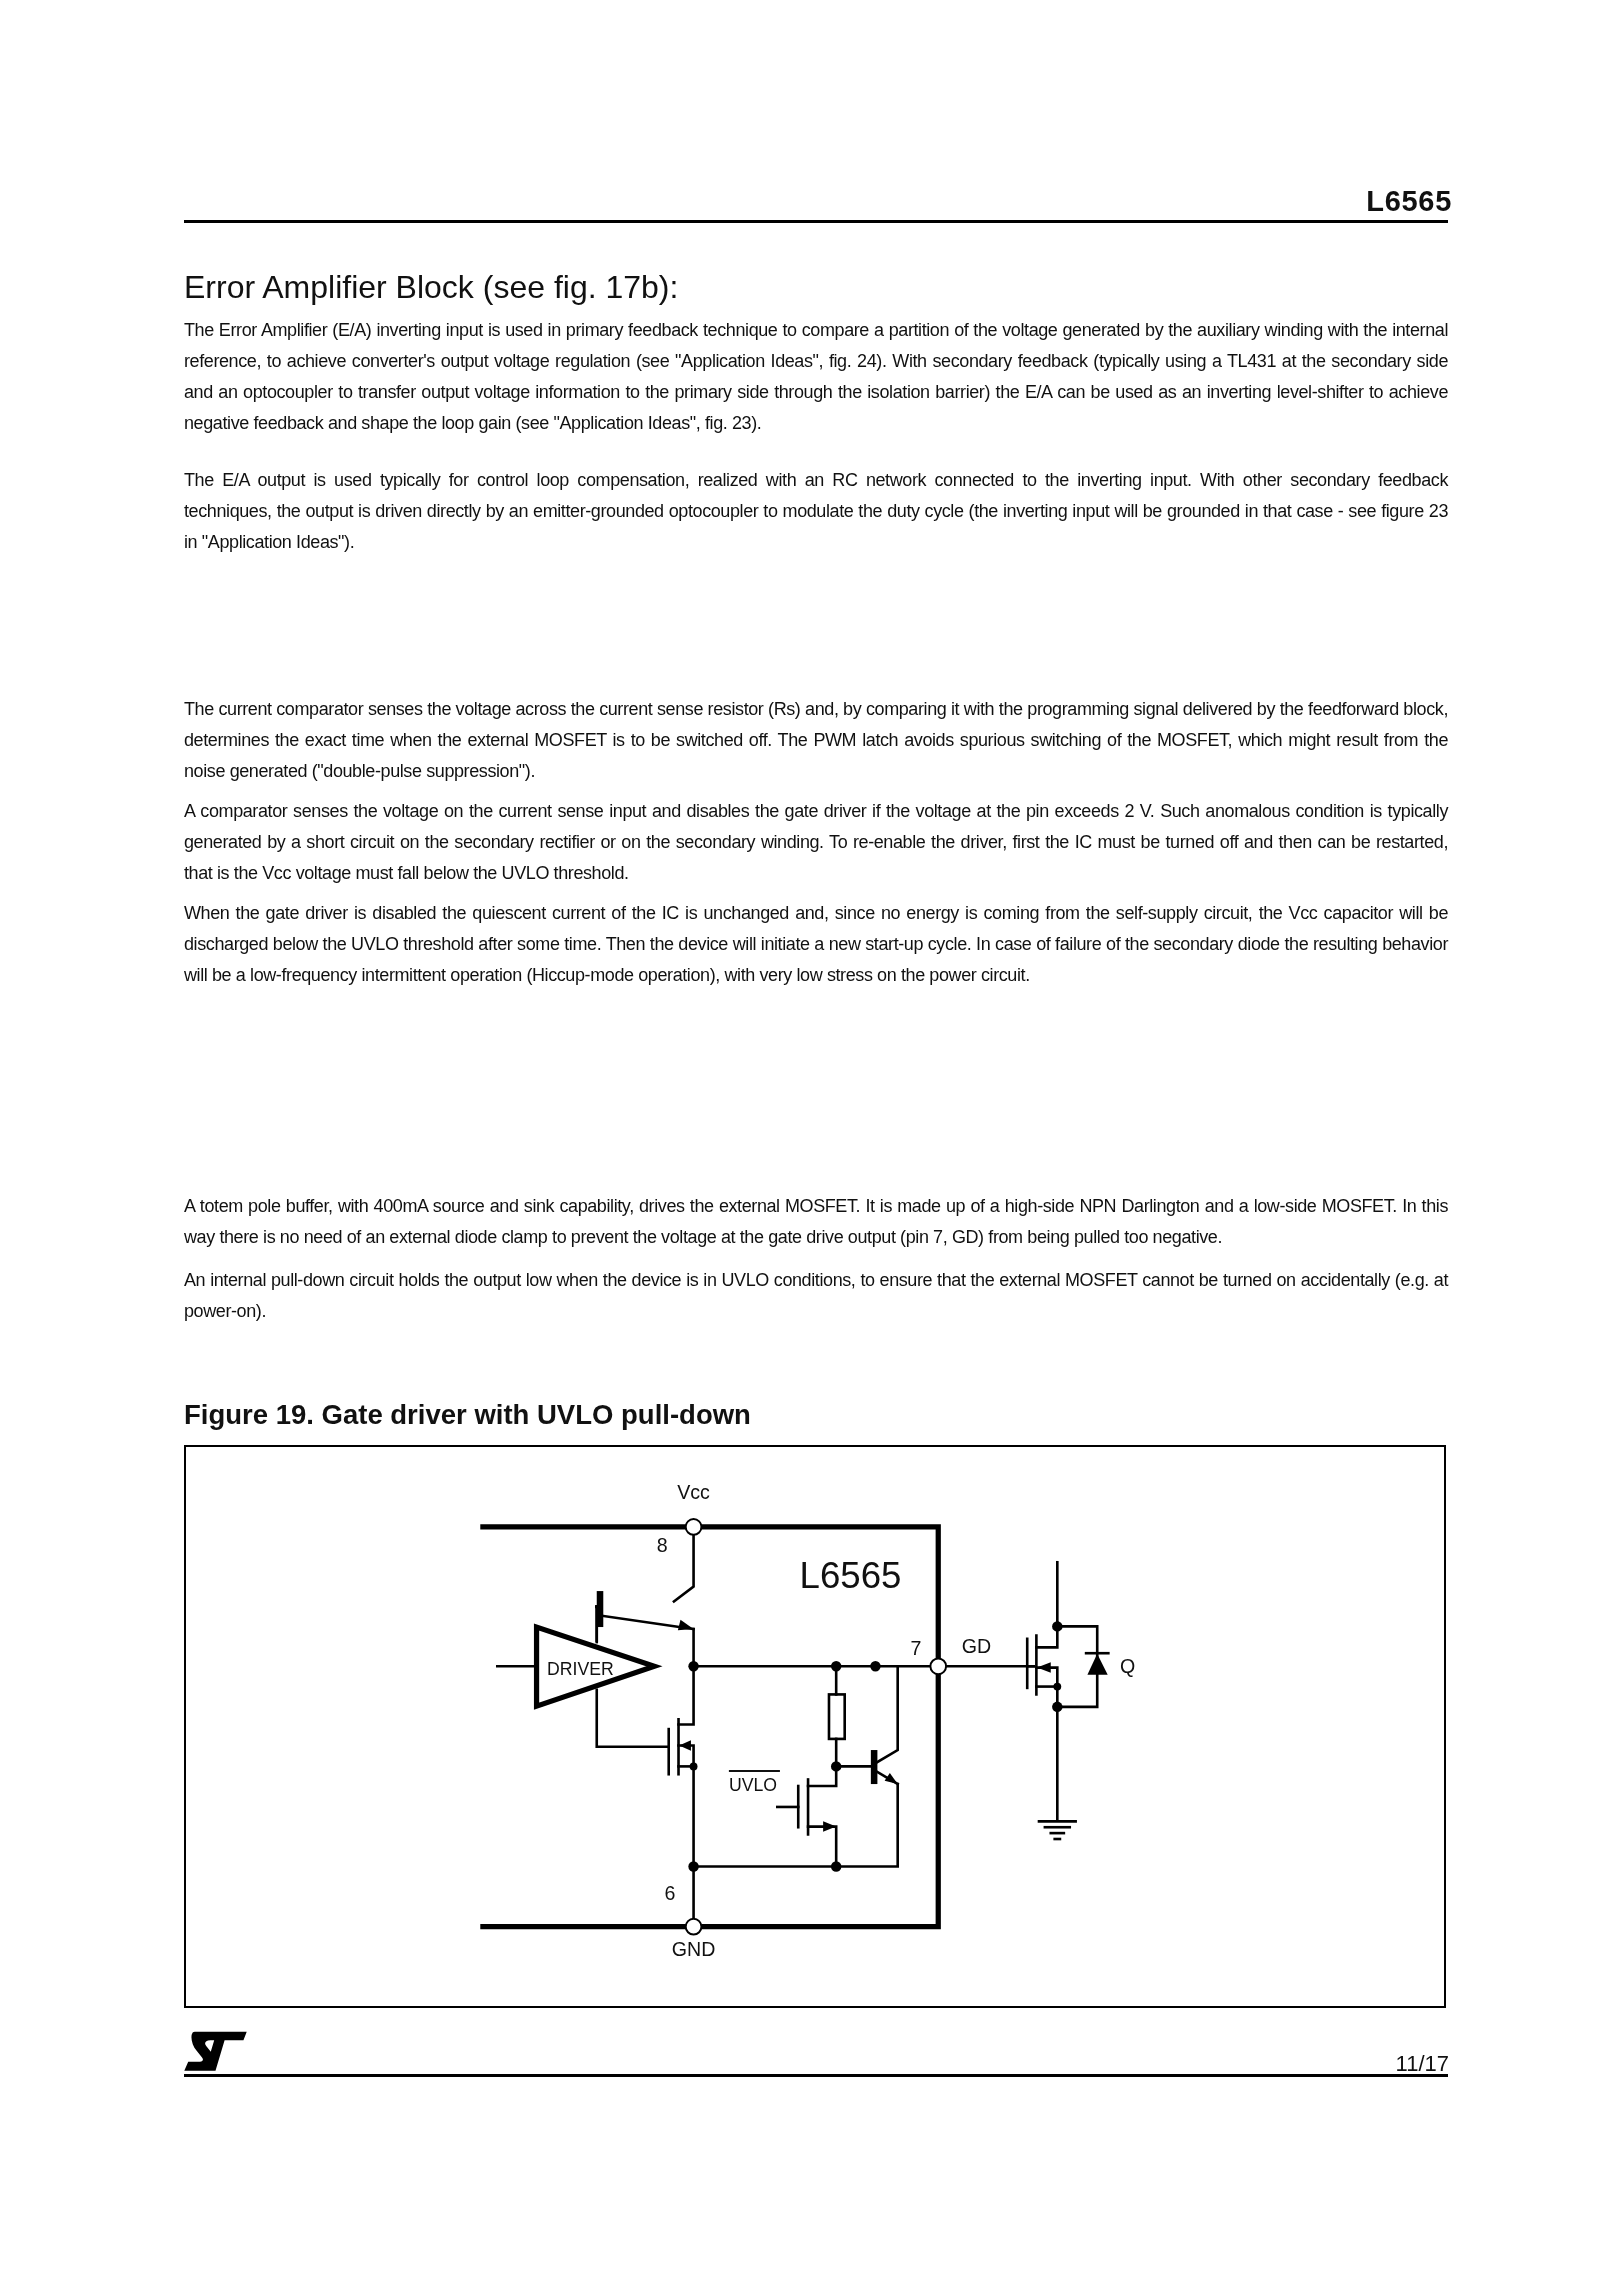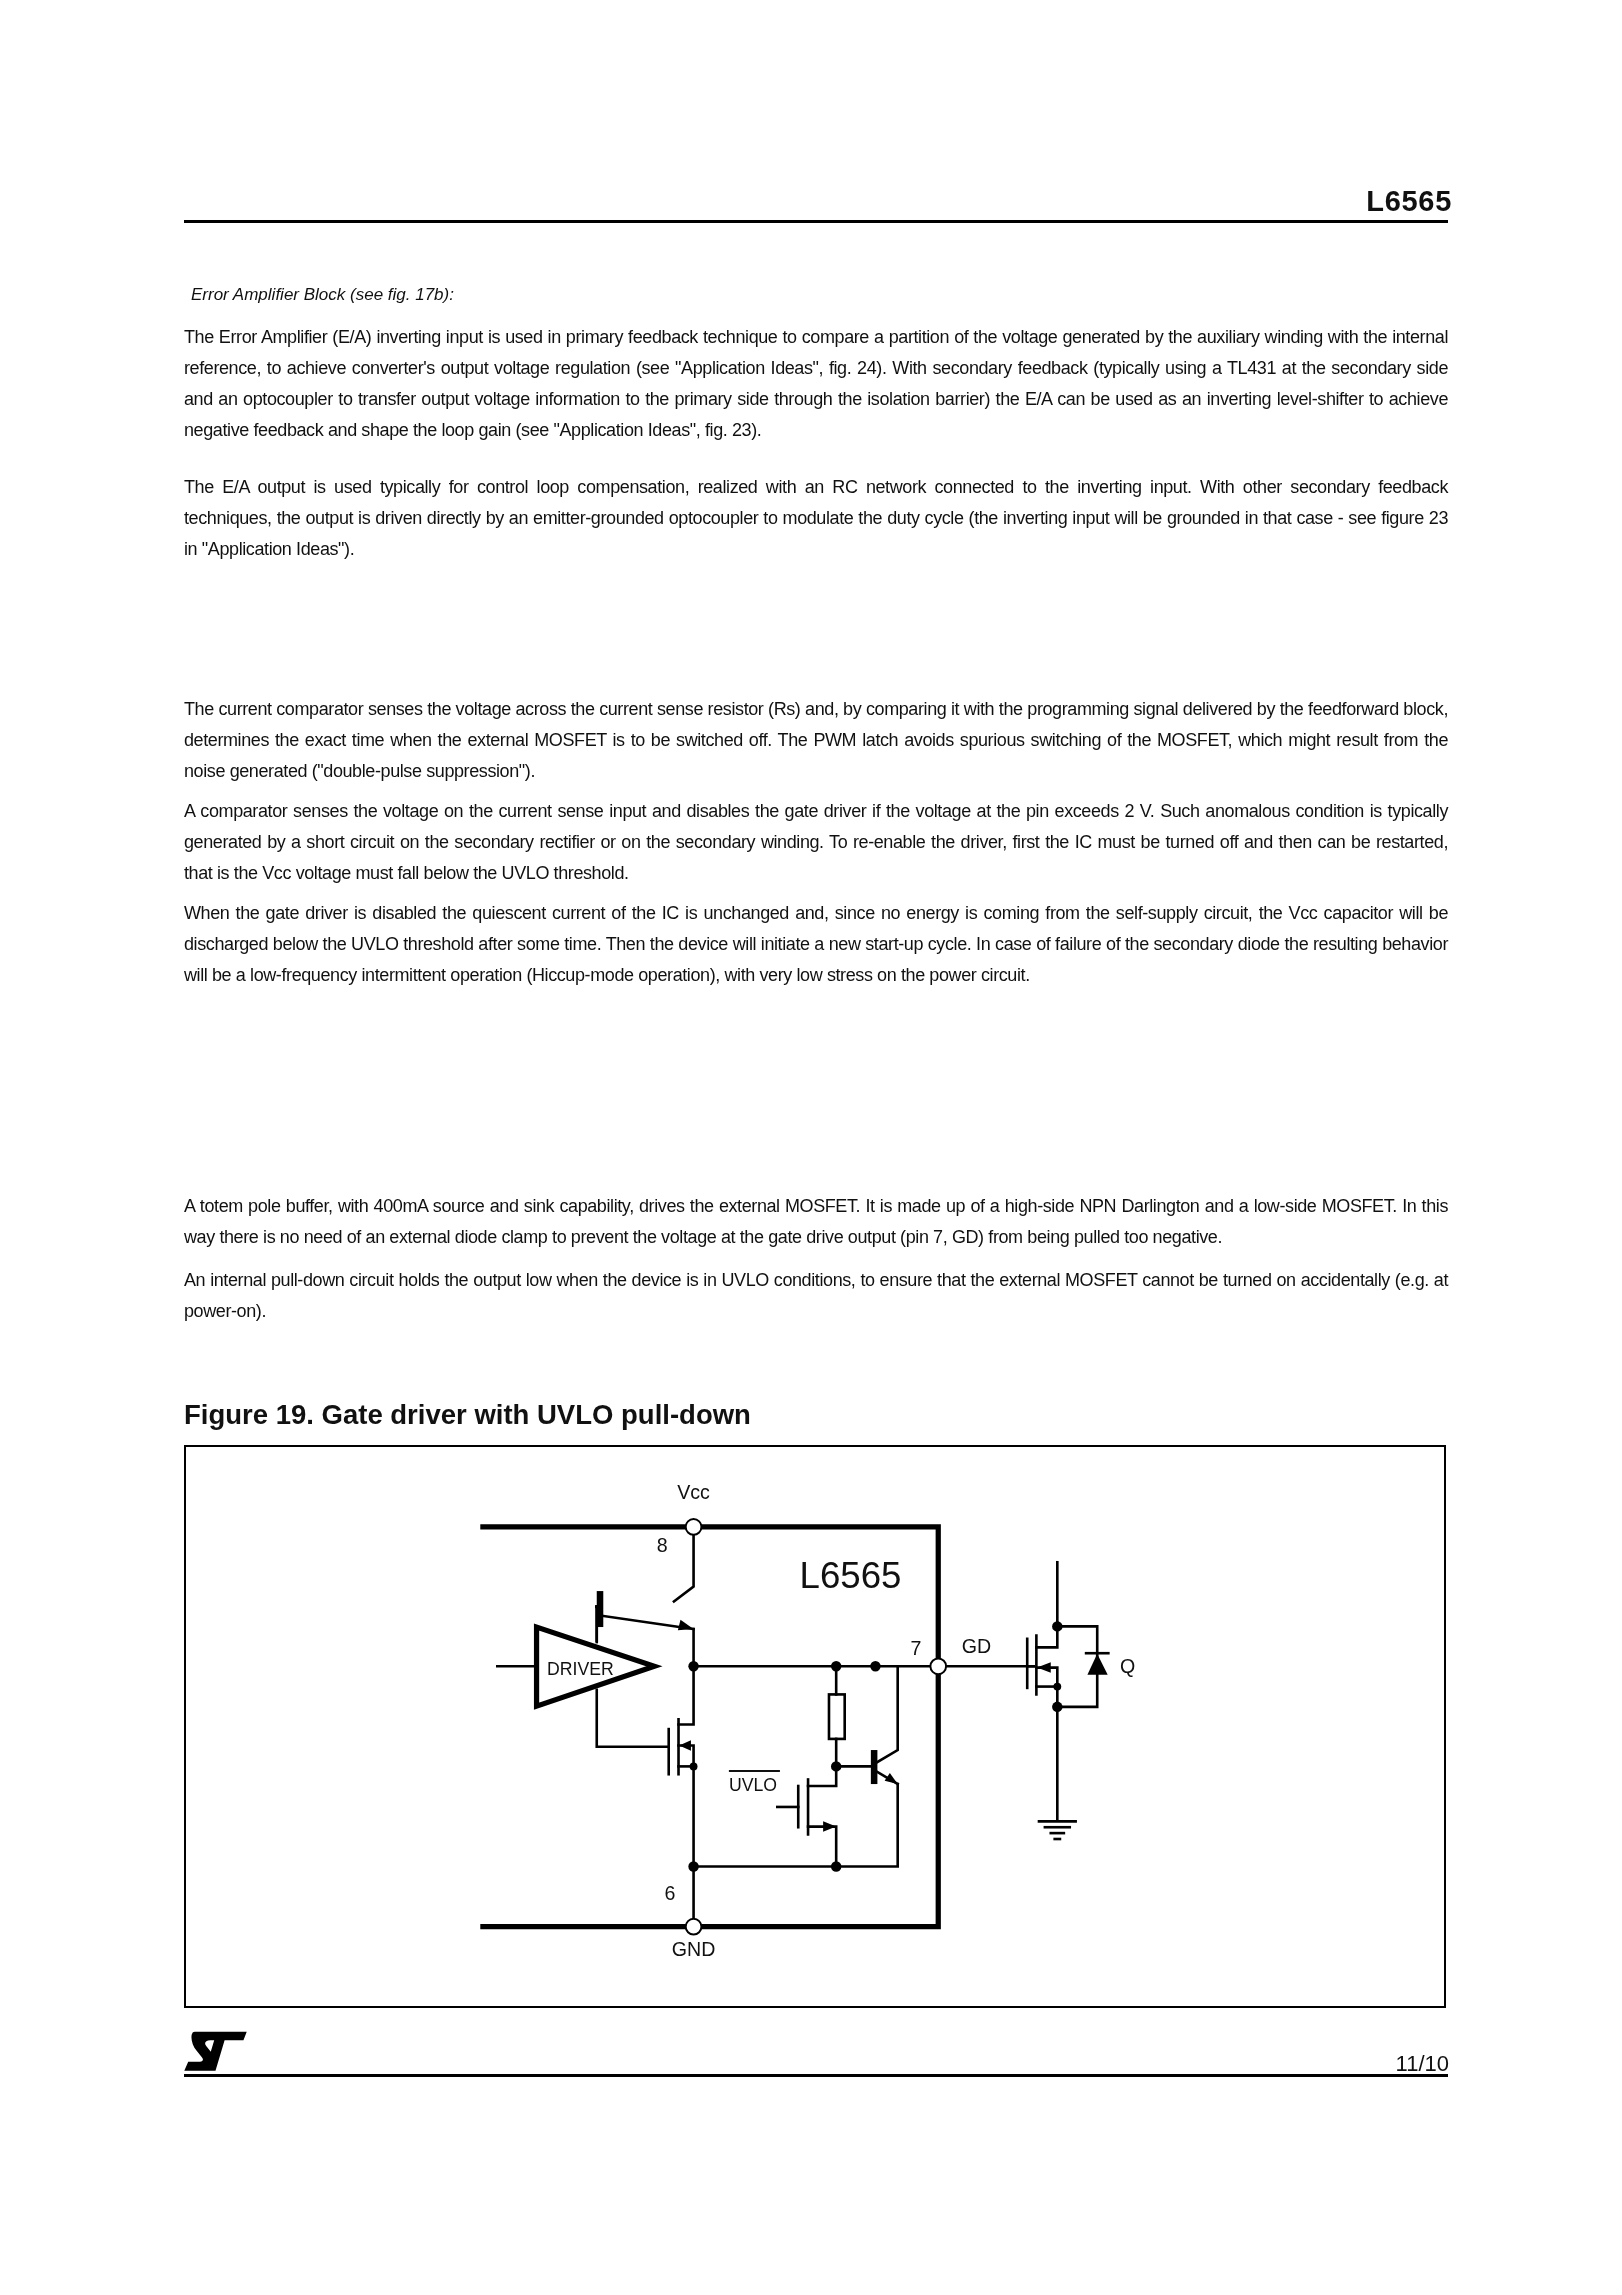--- a/index.html
+++ b/index.html
@@ -3,21 +3,21 @@
 <meta charset="utf-8">
 <style>
   html, body { margin:0; padding:0; background:#ffffff; }
   body { width:1622px; height:2295px; position:relative; overflow:hidden;
          font-family:"Liberation Sans", sans-serif; color:#111; }
   .abs { position:absolute; }
   .header-title { left:1328px; top:185px; width:124px; text-align:right;
                   font-weight:bold; font-size:29px; letter-spacing:0.7px; }
   .rule { position:absolute; background:#000; }
   .content { position:absolute; left:184px; width:1264px; }
-  .section-heading { font-style:italic; font-size:17px; line-height:31px; margin:7px; }
+  .section-heading { font-size:32px; line-height:31px; margin:0; }
   .para { font-size:18px; line-height:31px; margin:0; text-align:justify; letter-spacing:-0.4px; }
   .fig-title { font-weight:bold; font-size:27.5px; line-height:31px; margin:0; }
   .fig-box { position:absolute; left:184px; top:1445px; width:1262px; height:563px;
              border:2.6px solid #000; box-sizing:border-box; }
   svg text { font-family:"Liberation Sans", sans-serif; }
   .page-num { right:173px; top:2051px; font-size:22px; }
 </style>
 </head>
 <body>
 
@@ -159,14 +159,14 @@
     <text x="1712" y="2558" font-size="30">Q</text>
     <text x="1024" y="2904" font-size="30" text-anchor="middle">6</text>
     <text x="1060" y="2990" font-size="30" text-anchor="middle">GND</text>
   </g>
 </svg>
 
 <svg class="abs" style="left:183px; top:2029px;" width="65" height="46" viewBox="0 0 100 70">
   <path d="M18,4 L98,4 L93,17 L64,17 L50,64 L34,64 L48,17 L42,17 C34,17 32,22 36,26 L44,36 C52,46 46,64 30,64 L2,64 L8,50 L26,50 C31,50 32,46 29,43 L21,33 C12,23 10,4 18,4 Z" fill="#000"></path>
 </svg>
 <div class="rule" style="left:184px; top:2074px; width:1264px; height:2.6px;"></div>
-<div class="abs page-num">11/10</div>
+<div class="abs page-num">11/17</div>
 
 
 </body></html>

